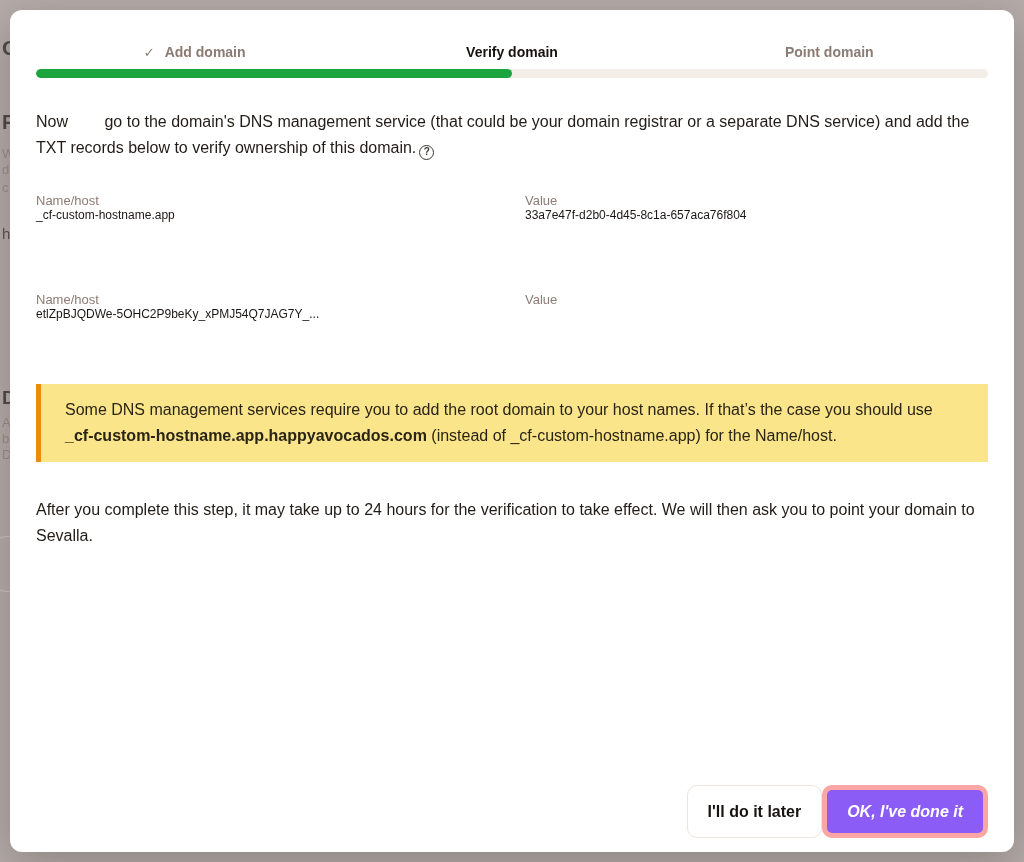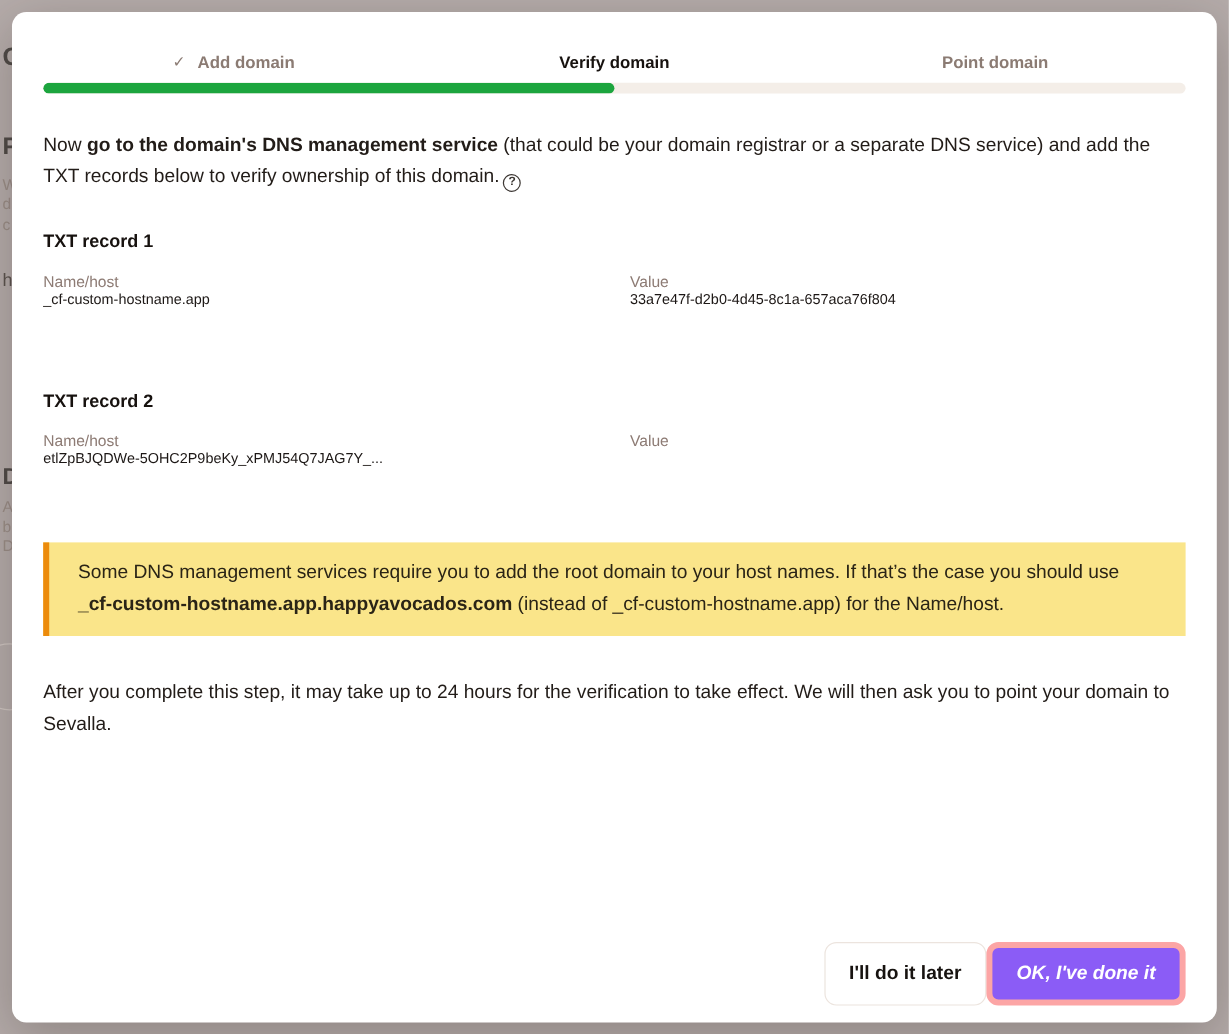--- a/index.html
+++ b/index.html
@@ -65,21 +65,21 @@
   .step-active .step-label { color: #17120f; font-weight: 700; }
 
   .progress-track {
     margin-top: 9px; height: 9px; border-radius: 6px; background: #f4eee8;
     overflow: hidden; position: relative;
   }
   .progress-fill { height: 100%; border-radius: 6px; background: #1ca53e; }
 
   
   .para { margin-top: 31px; font-size: 16px; line-height: 26px; color: #221c18; }
-  .para b { font-weight: 700; }
+  .para b { font-weight: 400; margin-left: 32px; }
   .help-icon {
     display: inline-flex; align-items: center; justify-content: center;
     width: 15px; height: 15px; border: 1.3px solid #3c3733; border-radius: 50%;
     font-size: 10px; font-weight: 700; color: #3c3733; vertical-align: -2px;
     margin-left: 3px; cursor: pointer;
   }
 
   
   .record { margin-top: 32px; }
   .record + .record { margin-top: 70px; }
@@ -146,33 +146,31 @@
       </div>
     </div>
 
     <div class="progress-track">
       <div class="progress-fill" style="width:50%"></div>
     </div>
 
     <p class="para"><span>Now </span><b>go to the domain's DNS management service</b><span> (that could be your domain registrar or a separate DNS service) and add the TXT records below to verify ownership of this domain.</span><span class="help-icon">?</span></p>
 
     <div class="record">
-      <div class="record-title">TXT record 1</div>
       <div class="record-grid labels">
         <div>Name/host</div>
         <div>Value</div>
       </div>
       <div class="record-grid values">
         <div>_cf-custom-hostname.app</div>
         <div>33a7e47f-d2b0-4d45-8c1a-657aca76f804</div>
       </div>
     </div>
 
     <div class="record">
-      <div class="record-title">TXT record 2</div>
       <div class="record-grid labels">
         <div>Name/host</div>
         <div>Value</div>
       </div>
       <div class="record-grid values">
         <div>etlZpBJQDWe-5OHC2P9beKy_xPMJ54Q7JAG7Y_...</div>
       </div>
     </div>
 
     <div class="callout"><span>Some DNS management services require you to add the root domain to your host names. If that’s the case you should use </span><b>_cf-custom-hostname.app.happyavocados.com</b><span> (instead of _cf-custom-hostname.app) for the Name/host.</span></div>

